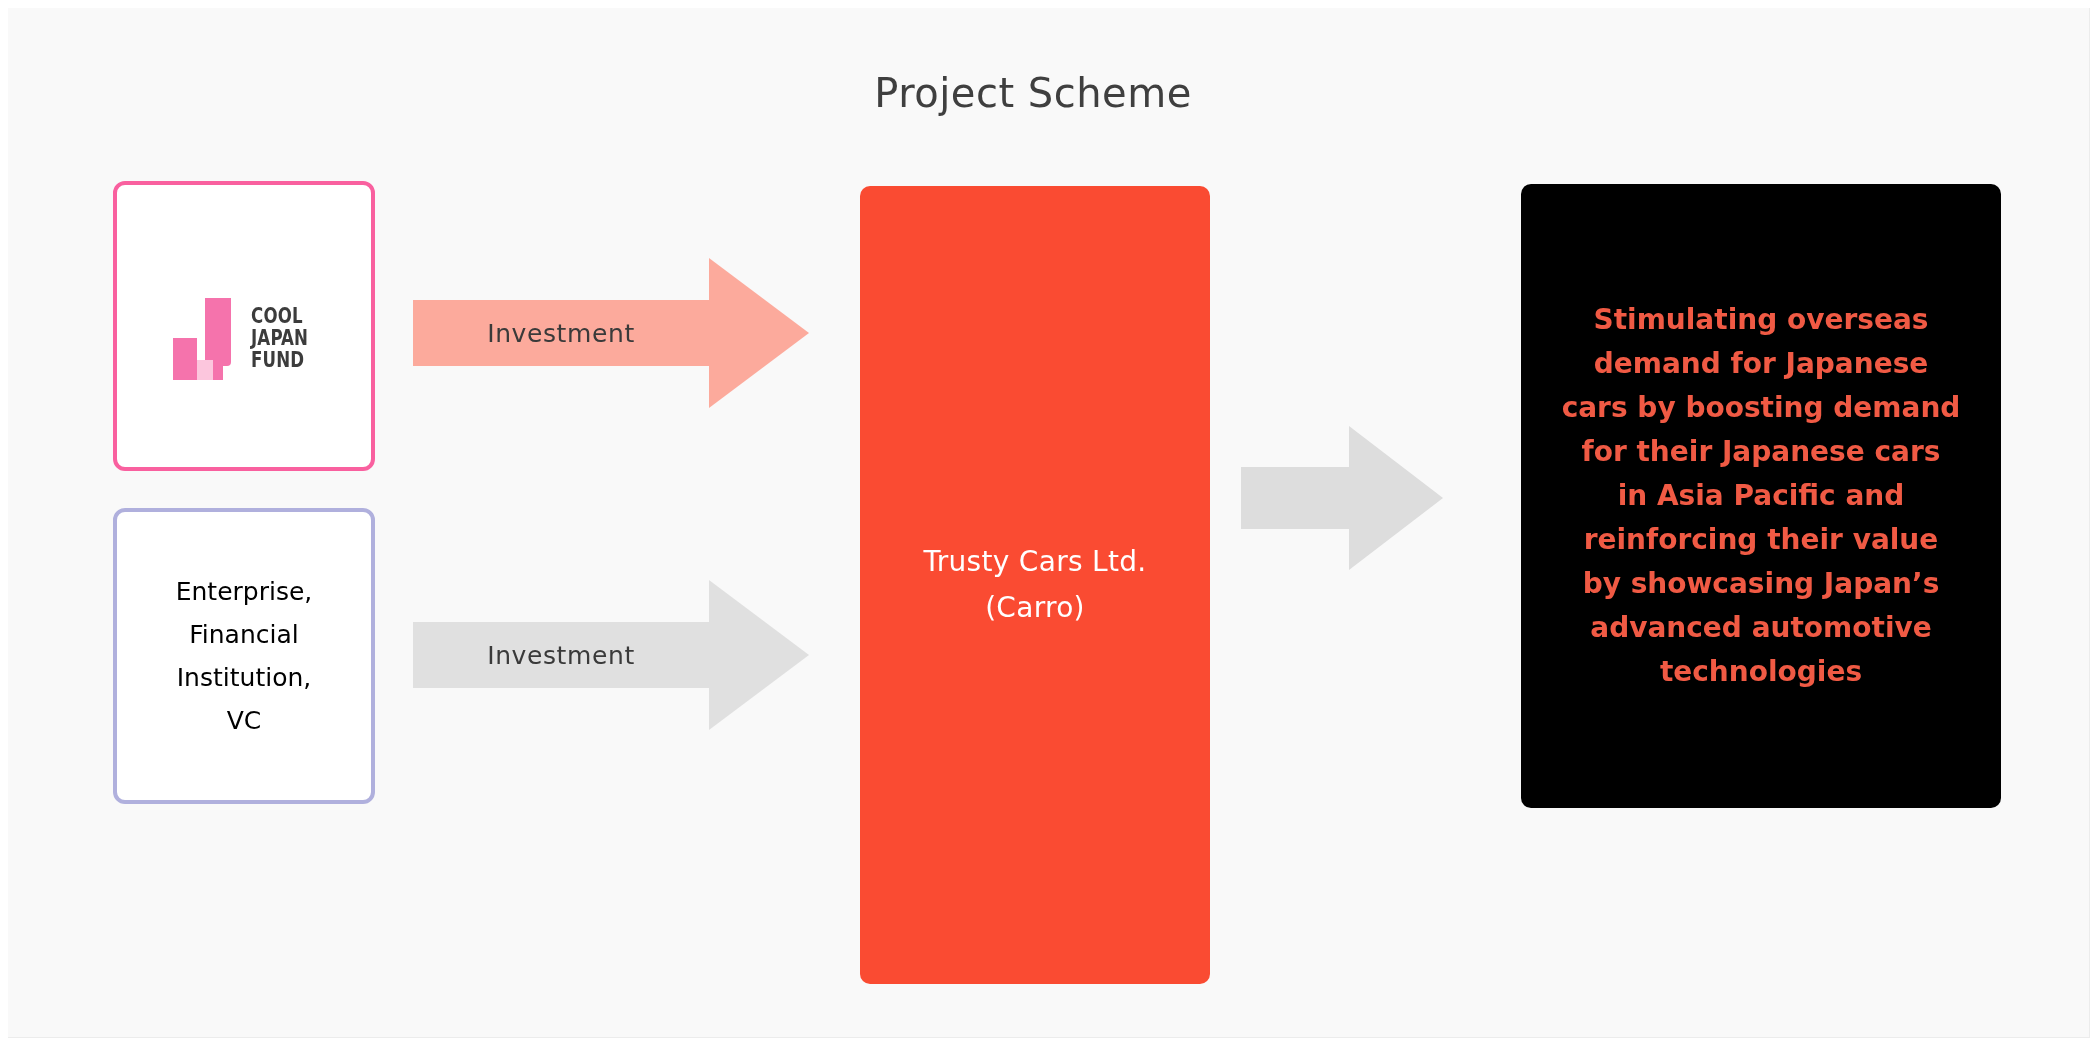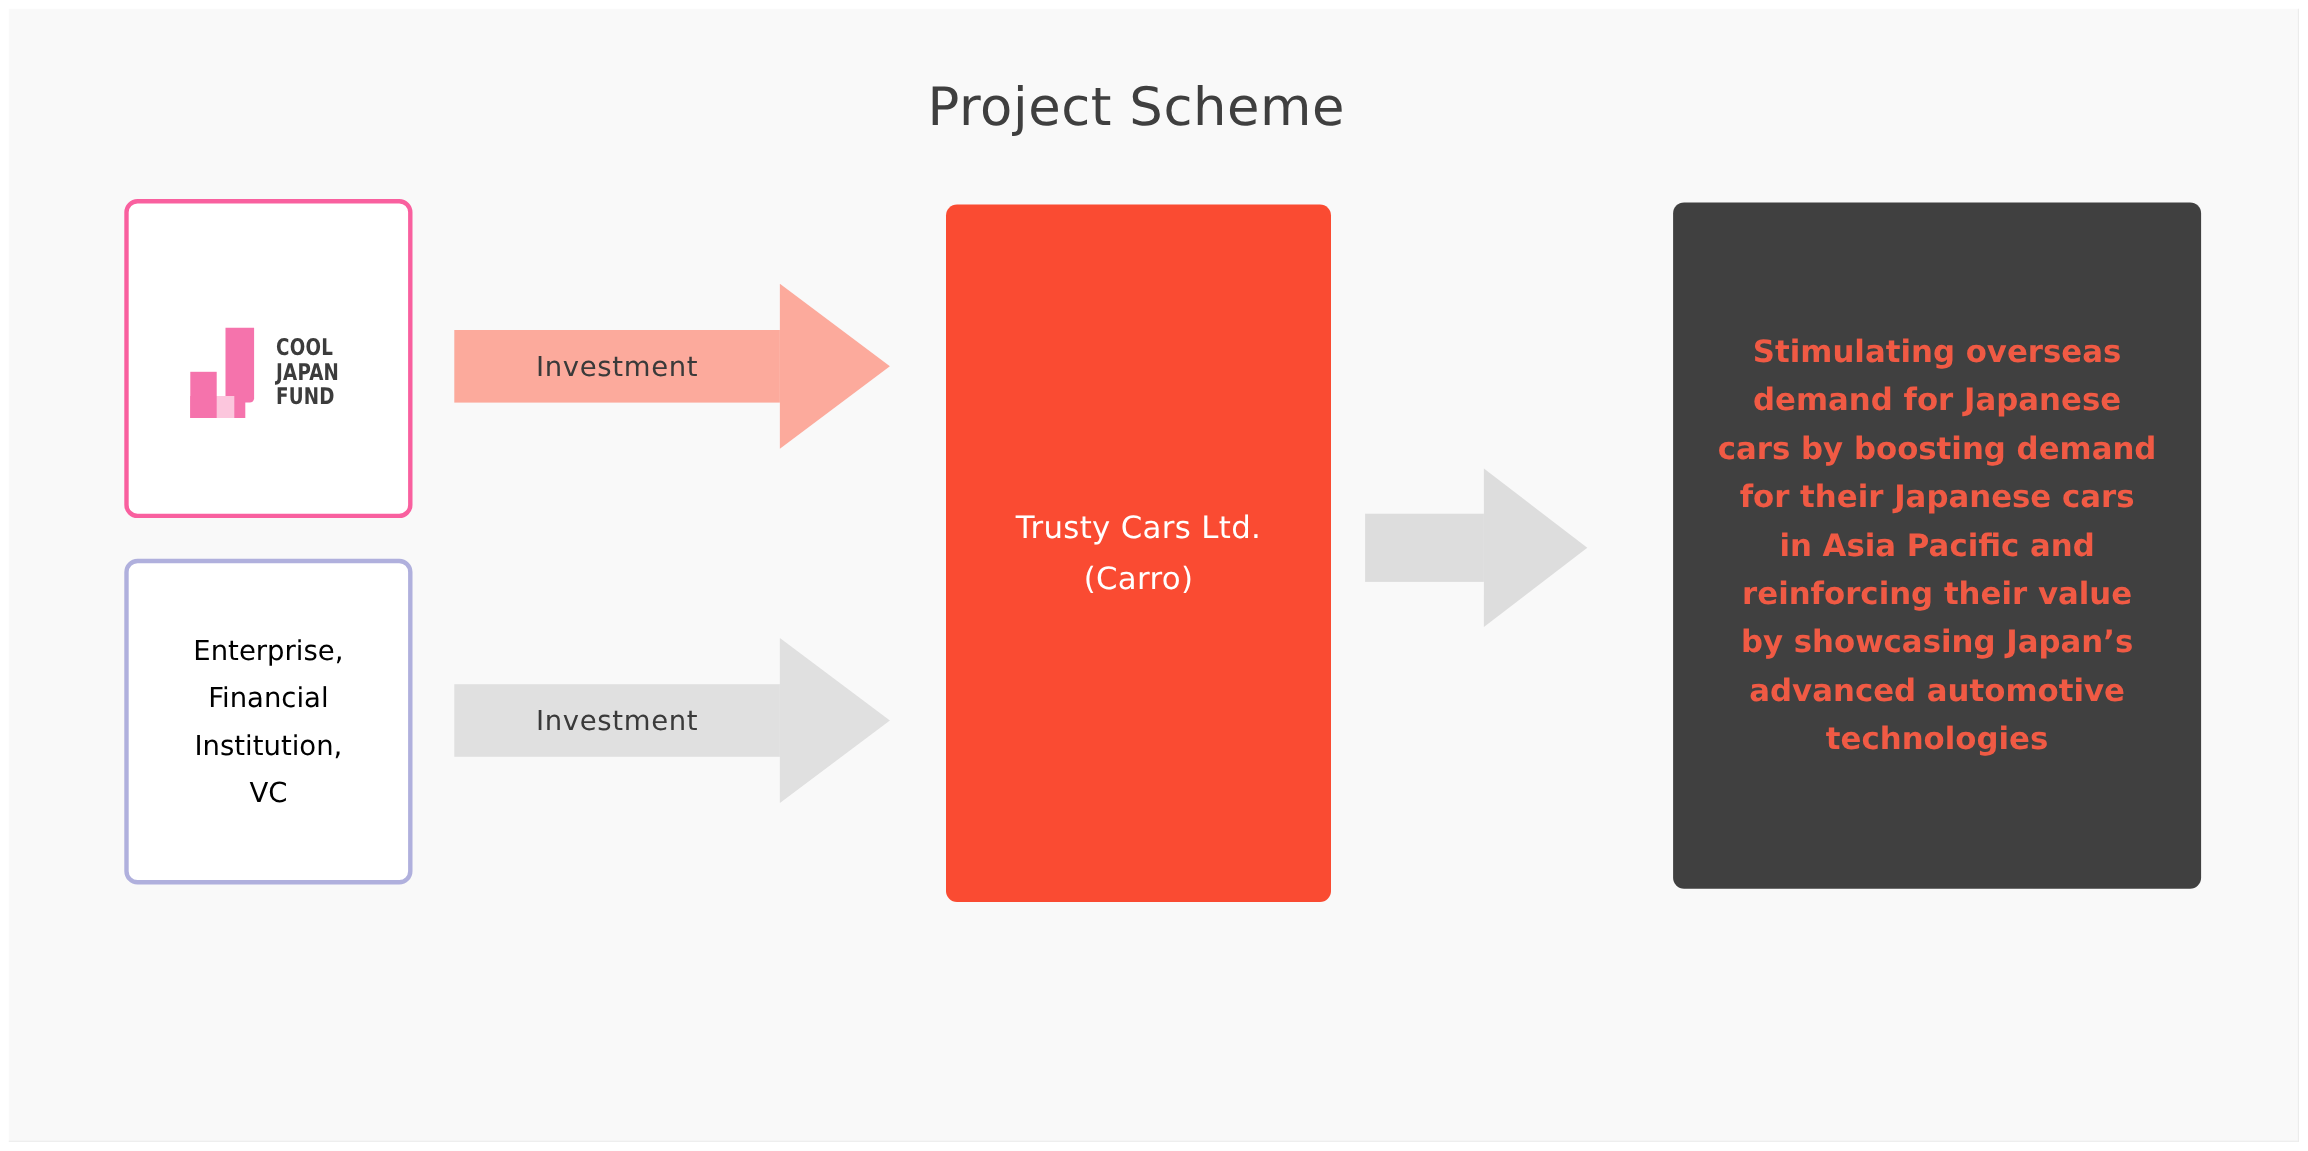--- a/index.html
+++ b/index.html
@@ -27,21 +27,21 @@
     overflow: hidden;
   }
 
   
   #title {
     position: absolute;
     left: 0;
     top: 62px;
     width: 2050px;
     text-align: center;
-    font-size: 48px;
+    font-size: 40px;
     font-weight: 400;
     color: #3f3f3f;
     letter-spacing: 0.5px;
     white-space: nowrap;
   }
 
   
   .src-box {
     position: absolute;
     background: #ffffff;
@@ -210,21 +210,21 @@
     border-bottom: 72px solid transparent;
     border-left: 94px solid #dddddd;
   }
 
   
   #company-box {
     position: absolute;
     left: 852px;
     top: 178px;
     width: 350px;
-    height: 634px;
+    height: 798px;
     background: #fa4b32;
     border-radius: 10px;
     display: flex;
     align-items: center;
     justify-content: center;
   }
   #company-text {
     text-align: center;
     color: #ffffff;
     font-size: 28px;
@@ -245,21 +245,21 @@
     color: #b9b9b9;
     letter-spacing: 1.1px;
     white-space: nowrap;
   }
   #objective-box {
     position: absolute;
     left: 1513px;
     top: 176px;
     width: 480px;
     height: 624px;
-    background: #404040;
+    background: #000000;
     border-radius: 10px;
     display: flex;
     align-items: center;
     justify-content: center;
   }
   #objective-text {
     text-align: center;
     color: #f05a44;
     font-size: 28px;
     line-height: 44px;

